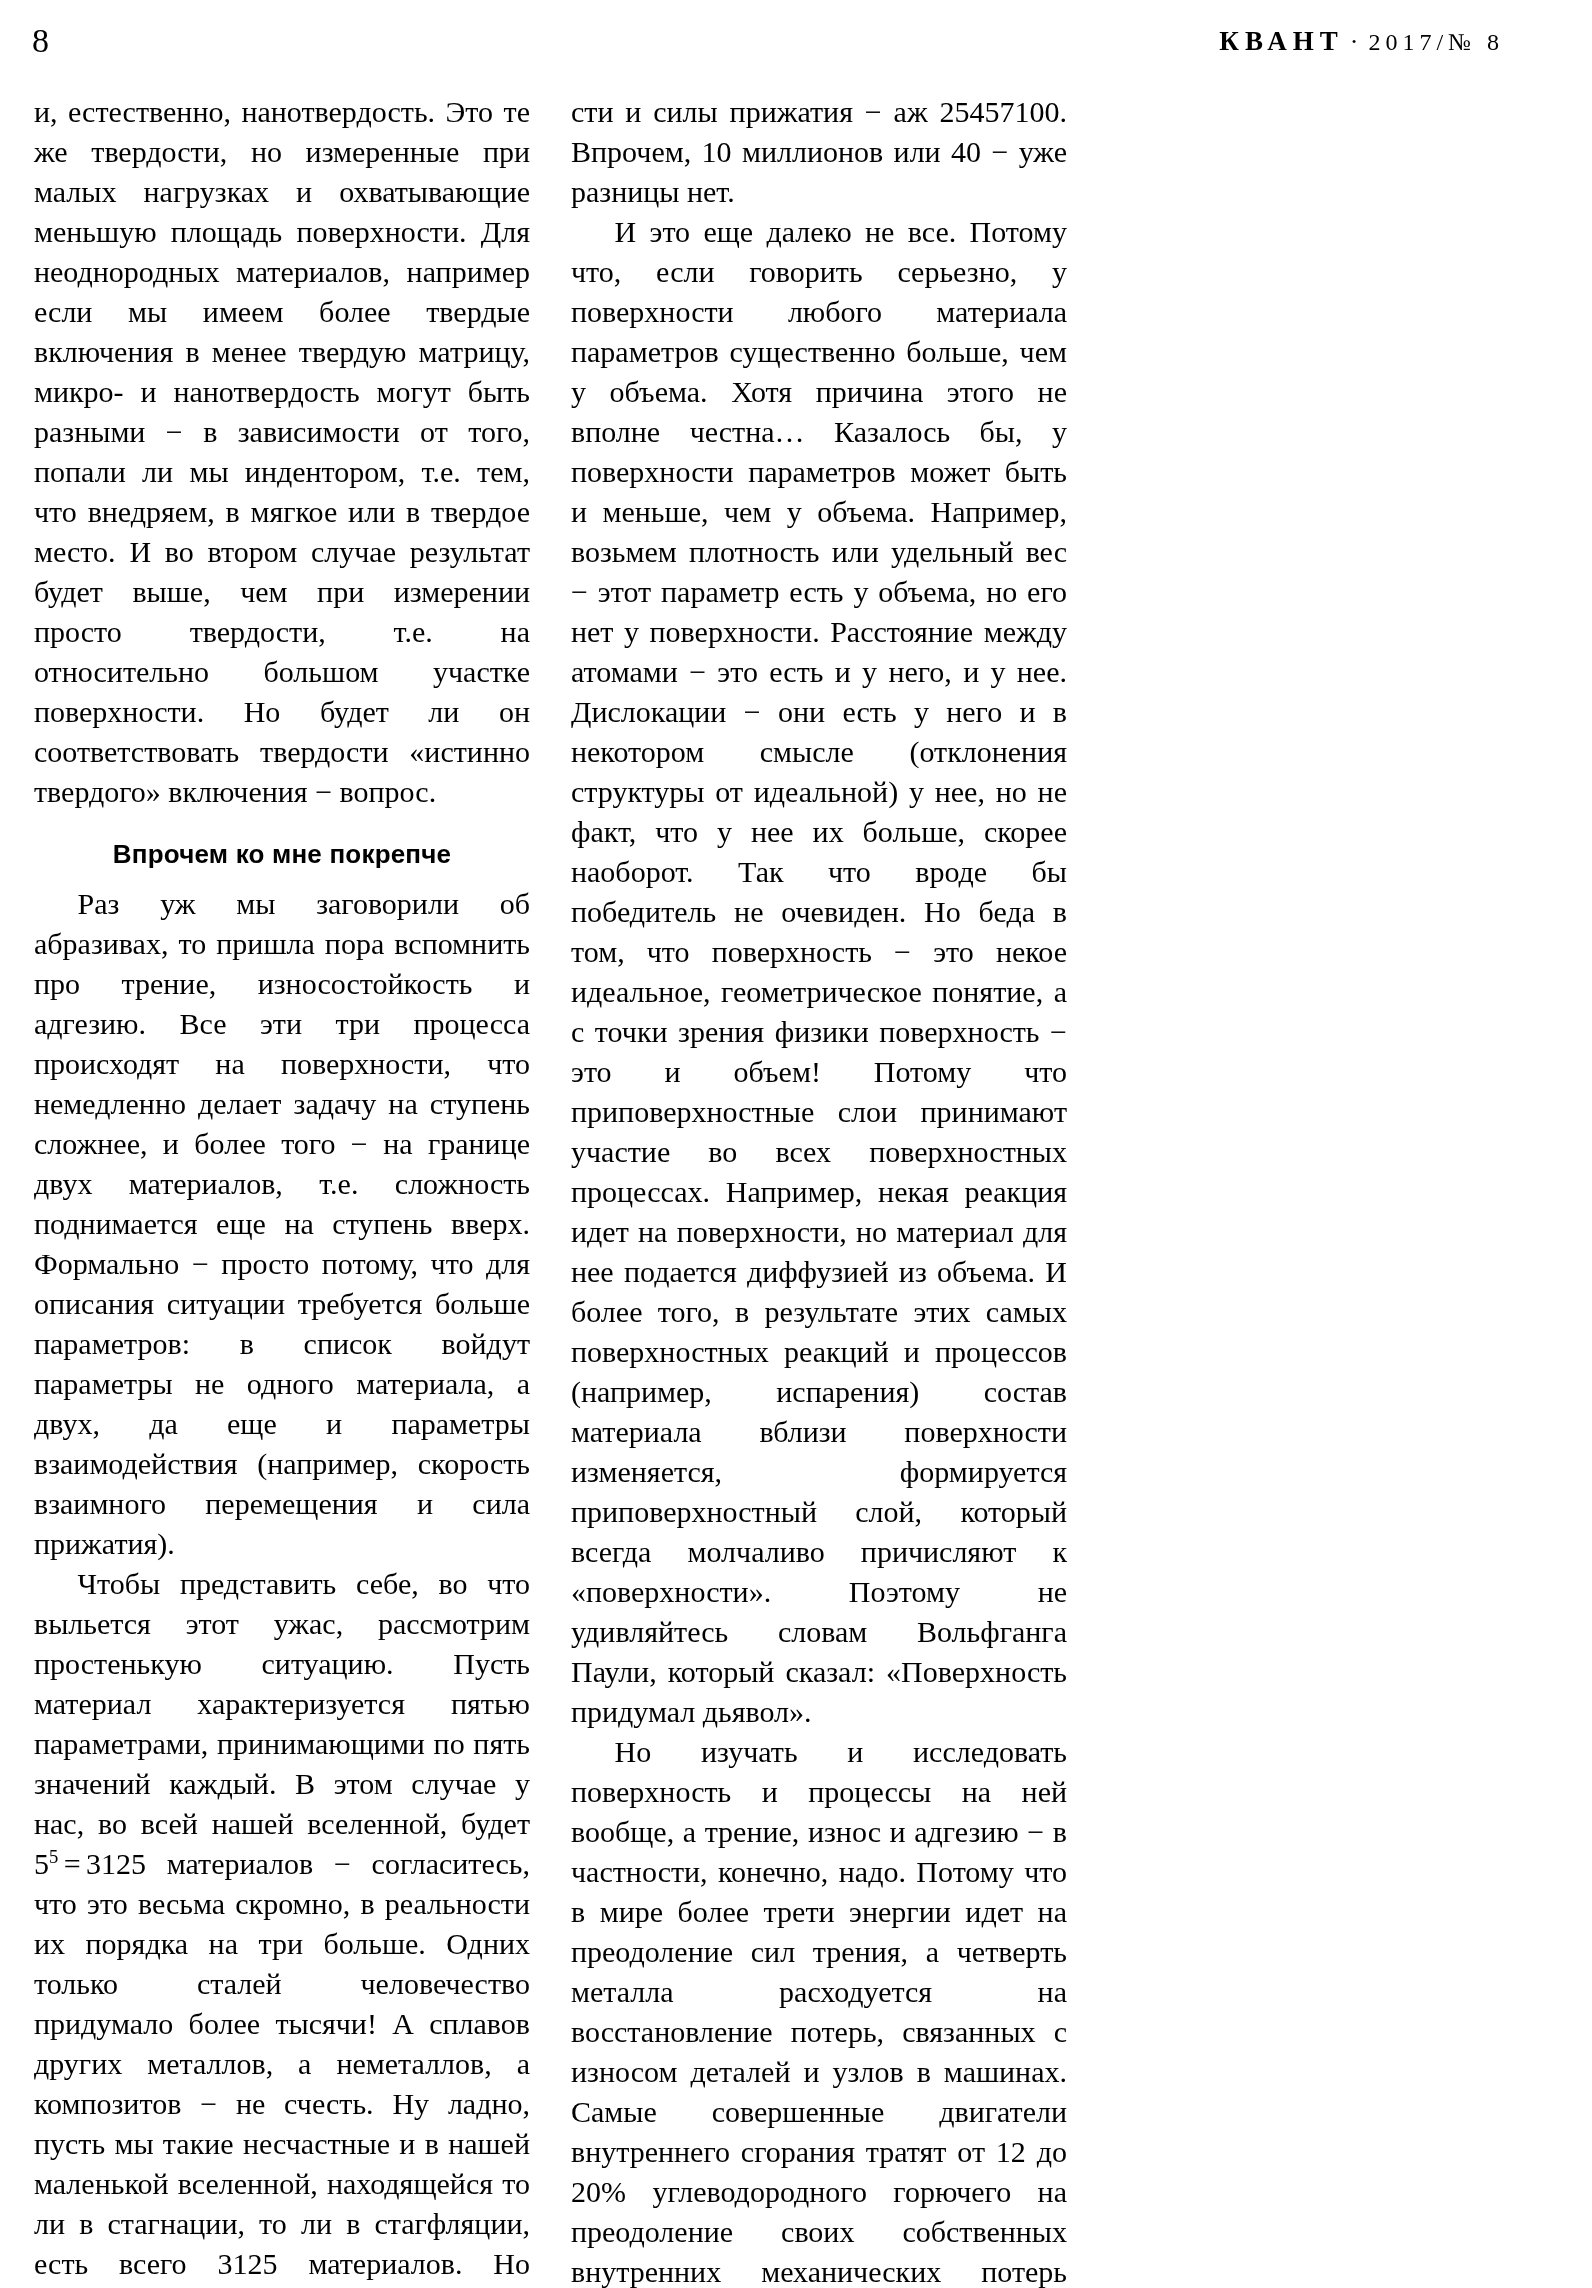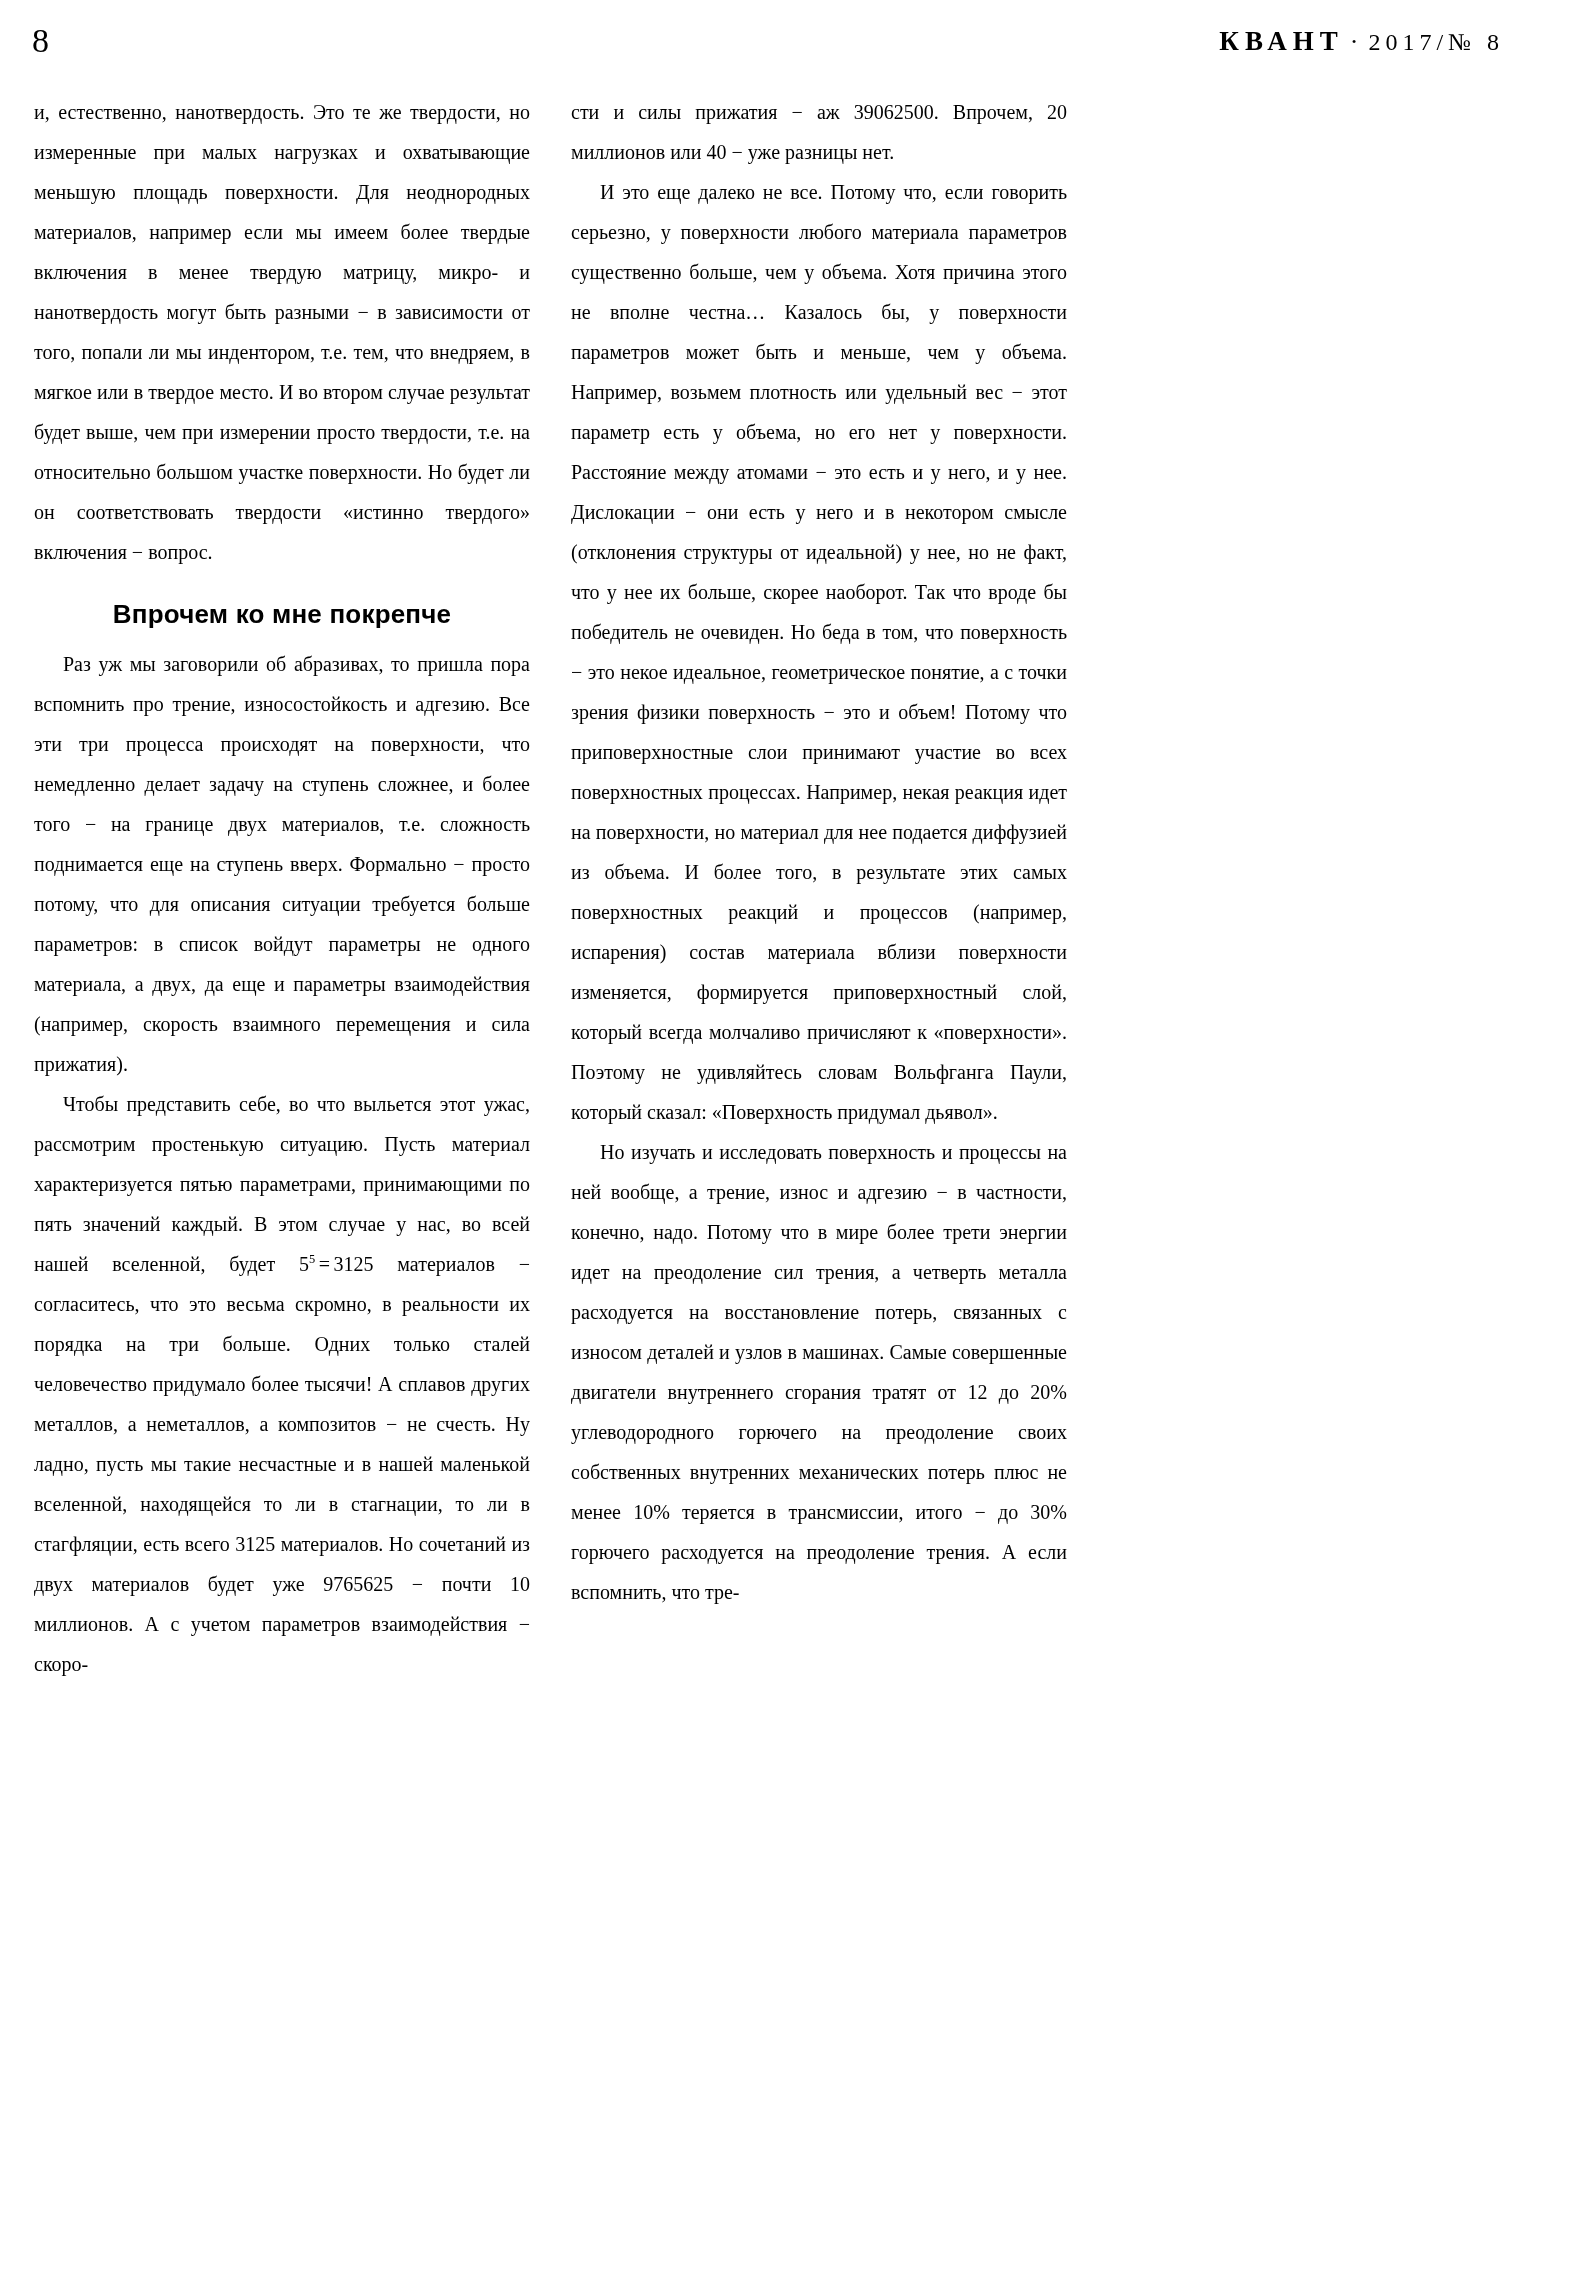--- a/index.html
+++ b/index.html
@@ -77,21 +77,21 @@
     top: 0;
     width: 496px;
   }
   .col-left  { left: 0px; }
   .col-right { left: 537px; }
 
   .col p {
     margin: 0;
     text-align: justify;
     text-justify: inter-word;
-    font-size: 20px;
+    font-size: 30px;
     line-height: 40px;
     hyphens: manual;
     -webkit-hyphens: manual;
   }
   .col p.indent { text-indent: 1.45em; }
   .col p.noindent { text-indent: 0; }
   .col p.last-line-left { text-align-last: left; }
 
   
   .section-head {
@@ -133,20 +133,20 @@
       <p class="noindent">и, естественно, нанотвердость. Это те же твердости, но измеренные при малых нагрузках и охватывающие меньшую площадь поверхности. Для неоднородных материалов, например если мы имеем более твердые включения в менее твердую матрицу, микро- и нанотвердость могут быть разными − в зависимости от того, попали ли мы индентором, т.е. тем, что внедряем, в мягкое или в твердое место. И во втором случае результат будет выше, чем при измерении просто твердости, т.е. на относительно большом участке поверхности. Но будет ли он соответствовать твердости «истинно твердого» включения − вопрос.</p>
 
       <div class="section-head">Впрочем ко мне покрепче</div>
 
       <p class="indent">Раз уж мы заговорили об абразивах, то пришла пора вспомнить про трение, износостойкость и адгезию. Все эти три процесса происходят на поверхности, что немедленно делает задачу на ступень сложнее, и более того − на границе двух материалов, т.е. сложность поднимается еще на ступень вверх. Формально − просто потому, что для описания ситуации требуется больше параметров: в список войдут параметры не одного материала, а двух, да еще и параметры взаимодействия (например, скорость взаимного перемещения и сила прижатия).</p>
 
       <p class="indent"><span>Чтобы представить себе, во что выльется этот ужас, рассмотрим простенькую ситуацию. Пусть материал характеризуется пятью параметрами, принимающими по пять значений каждый. В этом случае у нас, во всей нашей вселенной, будет </span><span class="math"><span>5</span><sup>5</sup><span class="eq">=</span><span>3125</span></span><span> материалов − согласитесь, что это весьма скромно, в реальности их порядка на три больше. Одних только сталей человечество придумало более тысячи! А сплавов других металлов, а неметаллов, а композитов − не счесть. Ну ладно, пусть мы такие несчастные и в нашей маленькой вселенной, находящейся то ли в стагнации, то ли в стагфляции, есть всего 3125 материалов. Но сочетаний из двух материалов будет уже 9765625 − почти 10 миллионов. А с учетом параметров взаимодействия − скоро-</span></p>
     </div>
 
     <div class="col col-right">
-      <p class="noindent last-line-left">сти и силы прижатия − аж 39062500. Впрочем, 20 миллионов или 40 − уже разницы нет.</p>
+      <p class="noindent last-line-left">сти и силы прижатия − аж 25457100. Впрочем, 10 миллионов или 40 − уже разницы нет.</p>
       <p class="indent">И это еще далеко не все. Потому что, если говорить серьезно, у поверхности любого материала параметров существенно больше, чем у объема. Хотя причина этого не вполне честна… Казалось бы, у поверхности параметров может быть и меньше, чем у объема. Например, возьмем плотность или удельный вес − этот параметр есть у объема, но его нет у поверхности. Расстояние между атомами − это есть и у него, и у нее. Дислокации − они есть у него и в некотором смысле (отклонения структуры от идеальной) у нее, но не факт, что у нее их больше, скорее наоборот. Так что вроде бы победитель не очевиден. Но беда в том, что поверхность − это некое идеальное, геометрическое понятие, а с точки зрения физики поверхность − это и объем! Потому что приповерхностные слои принимают участие во всех поверхностных процессах. Например, некая реакция идет на поверхности, но материал для нее подается диффузией из объема. И более того, в результате этих самых поверхностных реакций и процессов (например, испарения) состав материала вблизи поверхности изменяется, формируется приповерхностный слой, который всегда молчаливо причисляют к «поверхности». Поэтому не удивляйтесь словам Вольфганга Паули, который сказал: «Поверхность придумал дьявол».</p>
       <p class="indent">Но изучать и исследовать поверхность и процессы на ней вообще, а трение, износ и адгезию − в частности, конечно, надо. Потому что в мире более трети энергии идет на преодоление сил трения, а четверть металла расходуется на восстановление потерь, связанных с износом деталей и узлов в машинах. Самые совершенные двигатели внутреннего сгорания тратят от 12 до 20% углеводородного горючего на преодоление своих собственных внутренних механических потерь плюс не менее 10% теряется в трансмиссии, итого − до 30% горючего расходуется на преодоление трения. А если вспомнить, что тре-</p>
     </div>
 
   </div>
 </div>
 
 
 </body></html>

